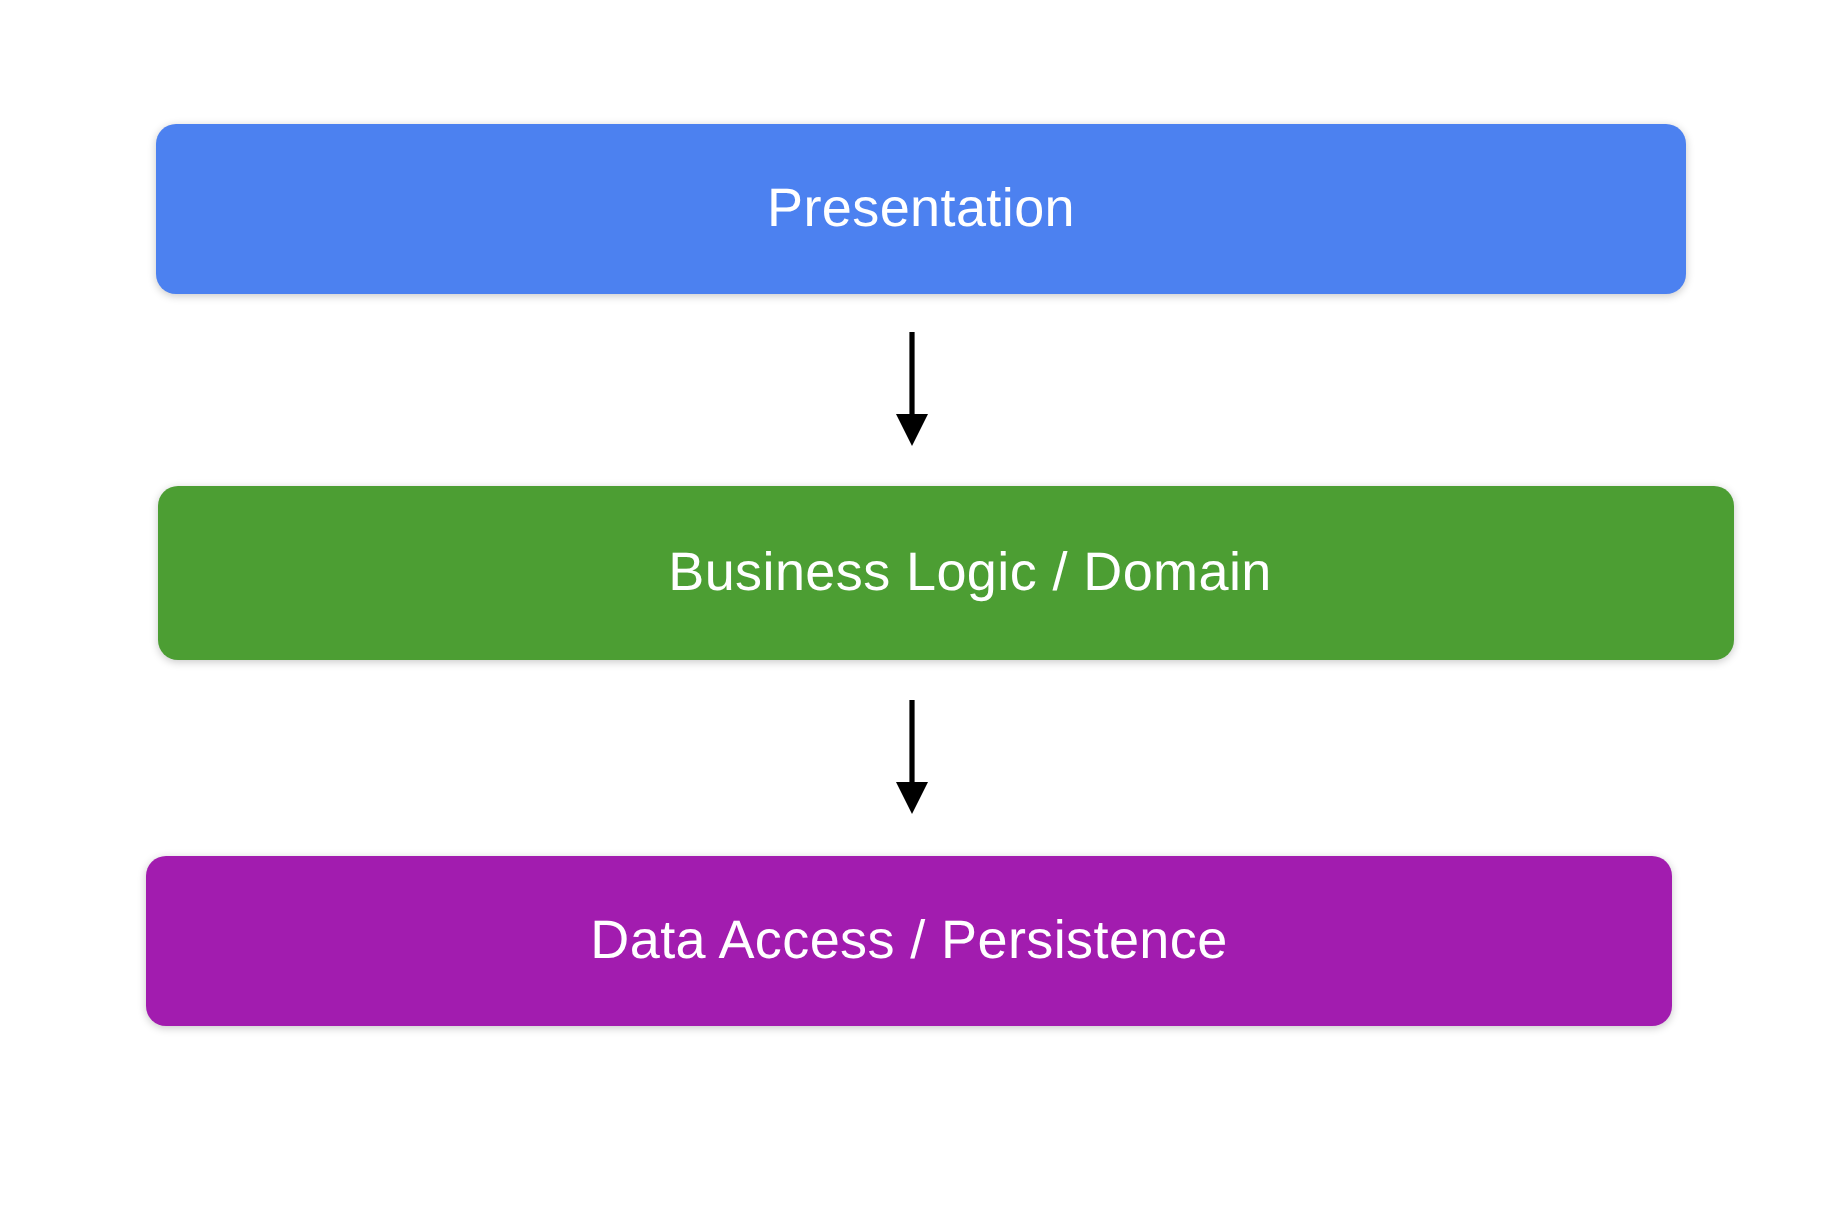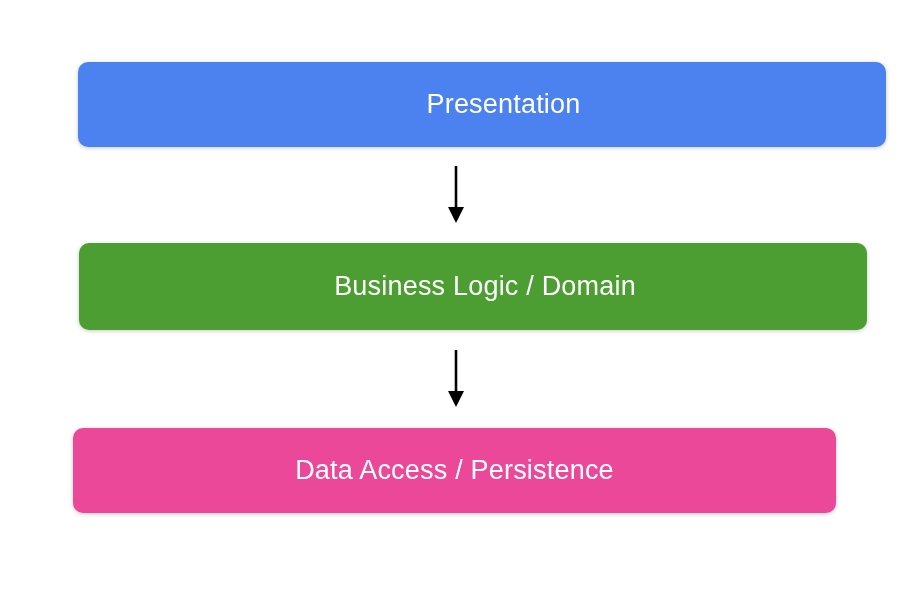--- a/index.html
+++ b/index.html
@@ -64,35 +64,35 @@
   #arrow-2 {
     left: 446px;
     top: 349px;
   }
 </style>
 </head>
 <body style="background: rgb(255, 255, 255);">
 
 <div class="canvas">
 
-  <div class="layer-box" id="layer-presentation" style="background: rgb(76, 129, 240); color: rgb(255, 255, 255); padding-left: 43px;">
+  <div class="layer-box" id="layer-presentation" style="background: rgb(76, 129, 240); color: rgb(255, 255, 255);">
     <span class="layer-label">Presentation</span>
   </div>
 
   <svg class="arrow" id="arrow-1" viewBox="0 0 20 58" style="color: rgb(0, 0, 0);">
     <line x1="10" y1="1" x2="10" y2="44" stroke="currentColor" stroke-width="2.6"></line>
     <polygon points="2,42 18,42 10,58" fill="currentColor"></polygon>
   </svg>
 
   <div class="layer-box" id="layer-business" style="background: rgb(76, 158, 51); color: rgb(255, 255, 255);">
     <span class="layer-label">Business Logic / Domain</span>
   </div>
 
   <svg class="arrow" id="arrow-2" viewBox="0 0 20 58" style="color: rgb(0, 0, 0);">
     <line x1="10" y1="1" x2="10" y2="44" stroke="currentColor" stroke-width="2.6"></line>
     <polygon points="2,42 18,42 10,58" fill="currentColor"></polygon>
   </svg>
 
-  <div class="layer-box" id="layer-data" style="background: #ec4899; color: rgb(255, 255, 255);">
+  <div class="layer-box" id="layer-data" style="background: #a21caf; color: rgb(255, 255, 255);">
     <span class="layer-label">Data Access / Persistence</span>
   </div>
 
 </div>
 
 </body></html>

